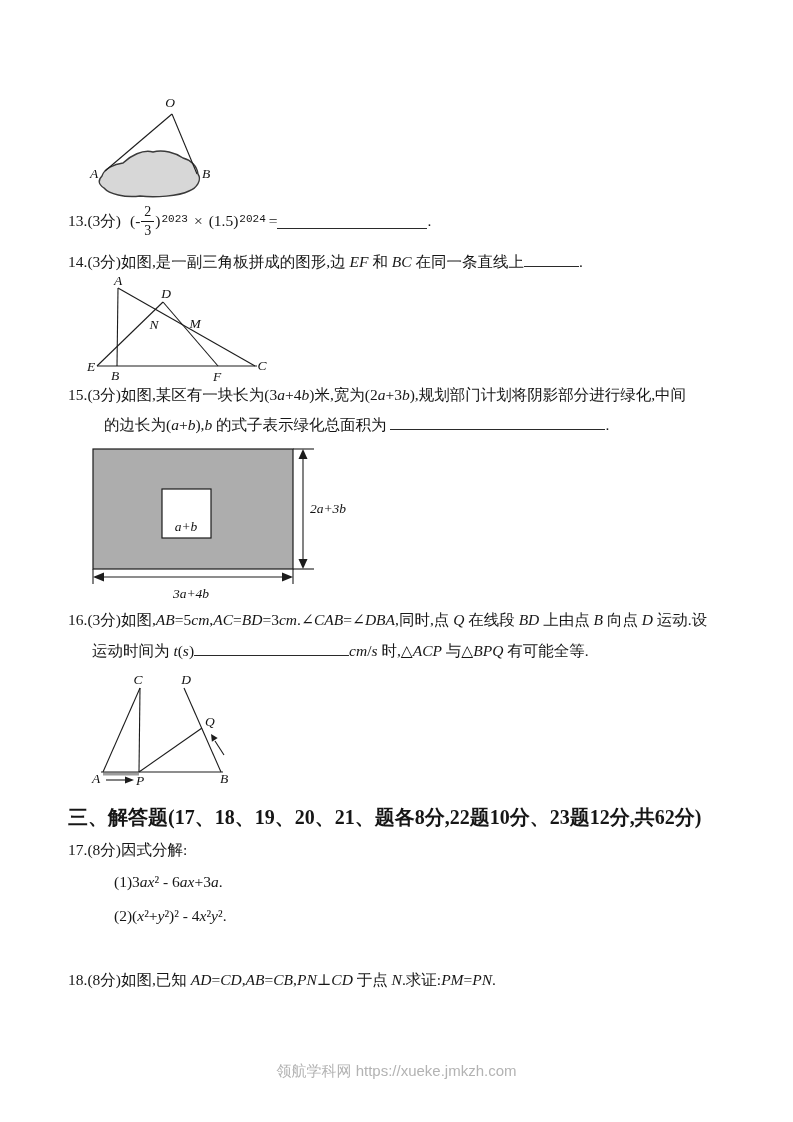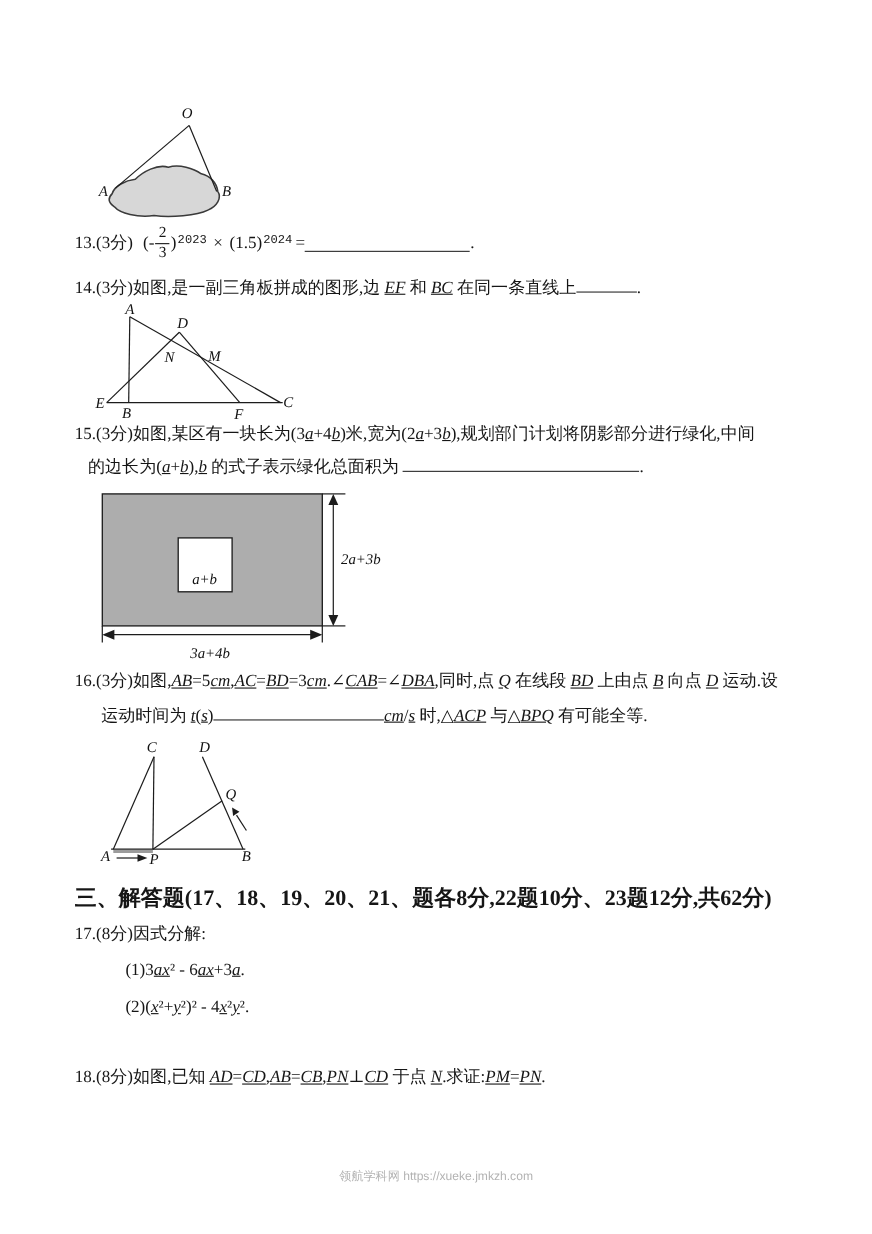--- a/index.html
+++ b/index.html
@@ -1,33 +1,33 @@
 <!DOCTYPE html>
 <html><head>
 <meta charset="utf-8">
 <style>
   html,body{margin:0;padding:0;background:#ffffff;}
   .page{position:relative;width:793px;height:1122px;background:#ffffff;overflow:hidden;
         font-family:"Liberation Serif","DejaVu Serif",serif;color:#161616;}
   .row{position:absolute;white-space:nowrap;font-size:15.5px;line-height:1.4;}
-  .row i{font-style:italic;text-decoration:underline;}
+  .row i{font-style:italic;}
   .bold{font-weight:bold;font-size:20px;}
   .blank{display:inline-block;border-bottom:1px solid #2a2a2a;height:14px;vertical-align:baseline;}
   .w150{width:150px;} .w55{width:55px;} .w215{width:215px;} .w155{width:155px;}
   sup.exp{font-size:11px;position:relative;top:-1px;margin-left:1px;font-family:Liberation Mono, monospace;}
   .mathrow{display:inline-flex;align-items:center;justify-content:flex-end;}
   .frac{display:inline-flex;flex-direction:column;align-items:center;line-height:1;margin:0 1px;font-size:14px;}
   .frac .num{border-bottom:1px solid #161616;padding:0 3px 2px 3px;}
   .frac .den{padding-top:2px;}
   .gap{display:inline-block;width:9px;}
   svg{position:absolute;overflow:visible;}
   svg text{font-family:"Liberation Serif","DejaVu Serif",serif;font-style:italic;font-size:13.5px;fill:#111;}
   svg .thin{stroke:#1c1c1c;stroke-width:1.1;fill:none;}
   .footer{position:absolute;left:0;width:793px;text-align:center;color:#b3b3b3;
-          font-family:"Liberation Sans","DejaVu Sans",sans-serif;font-size:11px;}
+          font-family:"Liberation Sans","DejaVu Sans",sans-serif;font-size:15px;}
 </style>
 </head>
 <body>
 
 <div class="page">
 
   <svg style="left:85px;top:92px" width="140" height="116" viewBox="0 0 140 116">
     <path d="M 17,84 C 19,77 29,72 38,71 C 45,64 58,57 68,60 C 78,57 91,61 98,66 C 106,68 112,74 113,82 C 117,88 112,96 104,99 C 94,104 70,106 55,104 C 40,106 24,102 19,96 C 13,92 13,88 17,84 Z" fill="#d7d7d7" stroke="#3a3a3a" stroke-width="1.4"></path>
     <line class="thin" x1="87" y1="22" x2="20" y2="79"></line>
     <line class="thin" x1="87" y1="22" x2="112" y2="82"></line>
@@ -71,21 +71,21 @@
     <text x="110" y="52" text-anchor="middle">M</text>
     <text x="6" y="95" text-anchor="middle">E</text>
     <text x="30" y="104" text-anchor="middle">B</text>
     <text x="132" y="105" text-anchor="middle">F</text>
     <text x="177" y="94" text-anchor="middle">C</text>
   </svg>
 
   <div class="row" style="left:68px;top:384px">
     <span>15.(3分)如图,某区有一块长为(3<i>a</i>+4<i>b</i>)米,宽为(2<i>a</i>+3<i>b</i>),规划部门计划将阴影部分进行绿化,中间</span>
   </div>
-  <div class="row" style="left:80px;top:414px">
+  <div class="row" style="left:104px;top:414px">
     <span>的边长为(<i>a</i>+<i>b</i>),<i>b</i> 的式子表示绿化总面积为 </span><span class="blank w215"></span><span>.</span>
   </div>
 
   <svg style="left:88px;top:443px" width="290" height="168" viewBox="0 0 290 168">
     <rect x="5" y="6" width="200" height="120" fill="#adadad" stroke="#1c1c1c" stroke-width="1.2"></rect>
     <rect x="74" y="46" width="49" height="49" fill="#ffffff" stroke="#1c1c1c" stroke-width="1.2"></rect>
     <text x="98" y="88" text-anchor="middle" font-size="14">a+b</text>
     <line class="thin" x1="205" y1="6" x2="226" y2="6"></line>
     <line class="thin" x1="205" y1="126" x2="226" y2="126"></line>
     <line class="thin" x1="215" y1="9" x2="215" y2="123"></line>

